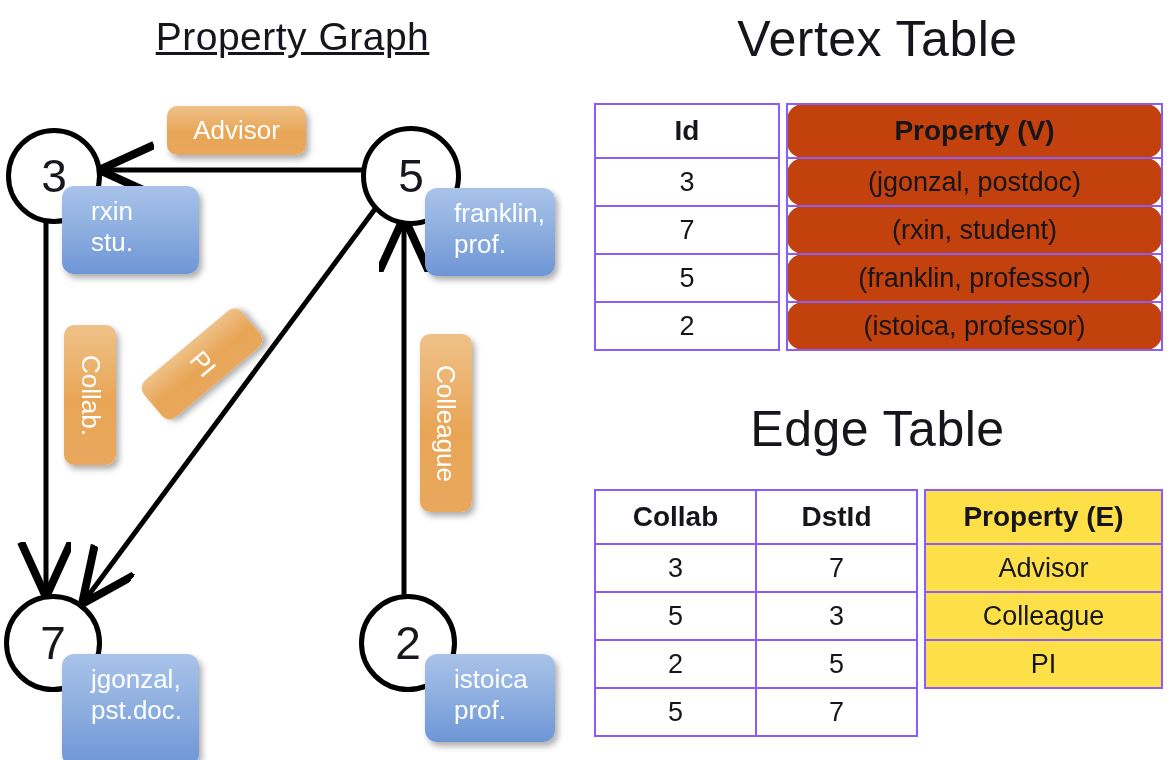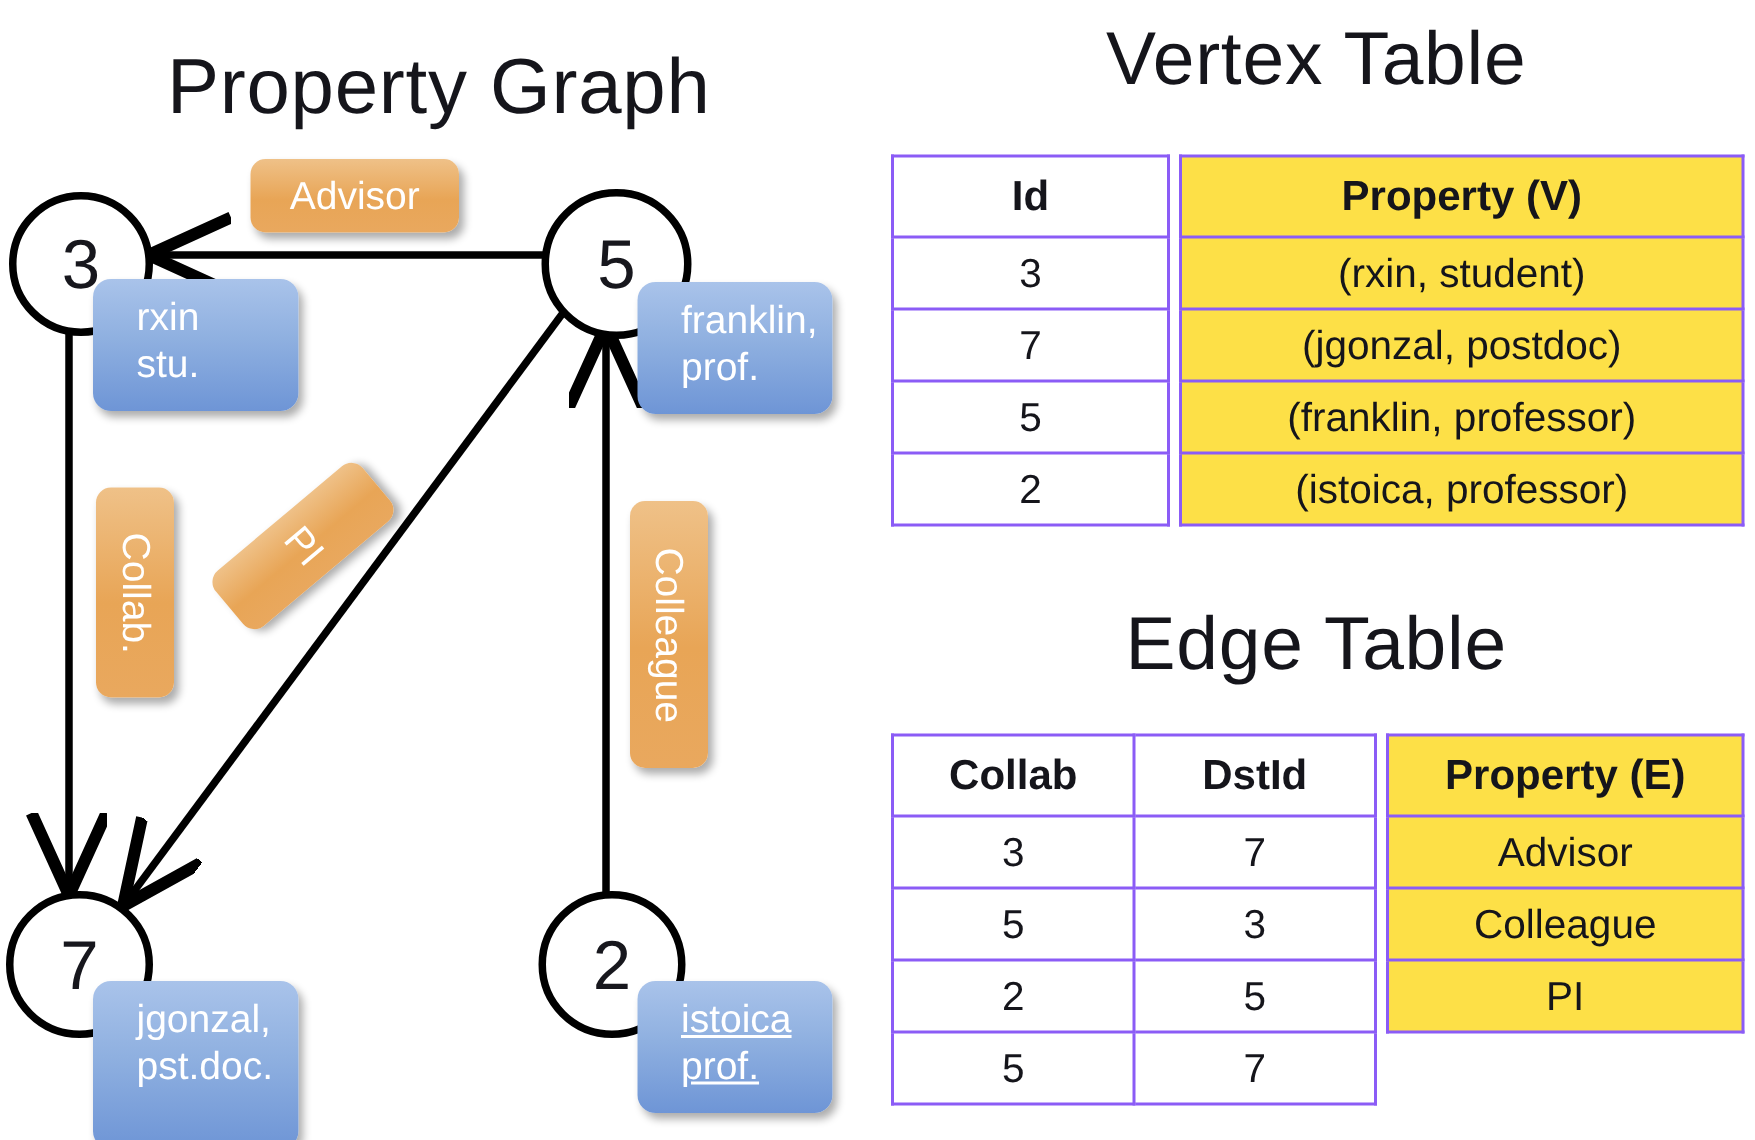--- a/index.html
+++ b/index.html
@@ -3,21 +3,21 @@
 <meta charset="utf-8">
 <style>
   html,body{margin:0;padding:0;background:#ffffff;}
   body{width:1170px;height:760px;position:relative;overflow:hidden;
        font-family:"Liberation Sans",sans-serif;color:#1a1a1a;}
 
   
   .title{position:absolute;text-align:center;font-weight:400;
          font-family:"Liberation Sans",sans-serif;
          color:#15151b;letter-spacing:.5px;white-space:nowrap;}
-  #t-graph{left:0;top:28px;width:585px;font-size:52px;}
+  #t-graph{left:0;top:15px;width:585px;font-size:39px;text-decoration:underline;}
   #t-vertex{left:585px;top:10px;width:585px;font-size:50px;}
   #t-edge{left:585px;top:400px;width:585px;font-size:50px;}
 
   
   #graph{position:absolute;left:0;top:0;width:585px;height:760px;}
   #graph svg{position:absolute;left:0;top:0;}
 
   .node{position:absolute;border:5px solid #000;border-radius:50%;
         background:#fff;display:flex;align-items:center;justify-content:center;
         font-size:46px;font-family:"Liberation Sans",sans-serif;color:#17171d;}
@@ -36,21 +36,21 @@
   .ebox.oran{background:linear-gradient(180deg,#efc188 0%,#e8a556 55%,#e9a85e 100%);}
   .ebox.vert span{display:block;transform:rotate(90deg);white-space:nowrap;}
   .ebox.tilt{transform:rotate(-40deg);}
 
   
   .tbl{position:absolute;border-collapse:collapse;
        font-family:"Liberation Sans",sans-serif;}
   .tbl td,.tbl th{border:2px solid #8b5cf6;text-align:center;
        font-size:27px;font-weight:400;color:#15151b;padding:0;height:46px;}
   .tbl th{font-weight:700;font-size:28px;height:52px;}
-  .blue td,.blue th{background:#fde047;}
+  .blue td,.blue th{background:#c2410c;border-radius:16px;}
   .tan  td,.tan  th{background:#fde047;}
 </style>
 </head>
 <body>
 
 <div class="title" id="t-graph">Property Graph</div>
 <div class="title" id="t-vertex">Vertex Table</div>
 <div class="title" id="t-edge">Edge Table</div>
 
 <div id="graph">
@@ -89,21 +89,21 @@
     <div>stu.</div>
   </div>
   <div class="vbox" style="left:425px;top:188px;width:130px;height:88px;">
     <div>franklin,</div>
     <div>prof.</div>
   </div>
   <div class="vbox" style="left:62px;top:654px;width:137px;height:112px;">
     <div>jgonzal,</div>
     <div>pst.doc.</div>
   </div>
-  <div class="vbox" style="left:425px;top:654px;width:130px;height:88px;text-decoration:underline;">
+  <div class="vbox" style="left:425px;top:654px;width:130px;height:88px;">
     <div>istoica</div>
     <div>prof.</div>
   </div>
 
   <div class="ebox oran" style="left:167px;top:106px;width:139px;height:49px;">
     <span>Advisor</span>
   </div>
 
   <div class="ebox oran vert" style="left:64px;top:325px;width:52px;height:140px;">
     <span>Collab.</span>
@@ -141,24 +141,24 @@
 </table>
 
 <table class="tbl blue" style="left:786px;top:103px;width:377px;">
   <thead>
     <tr>
       <th>Property (V)</th>
     </tr>
   </thead>
   <tbody>
     <tr>
+        <td>(jgonzal, postdoc)</td>
+      </tr>
+    <tr>
         <td>(rxin, student)</td>
-      </tr>
-    <tr>
-        <td>(jgonzal, postdoc)</td>
       </tr>
     <tr>
         <td>(franklin, professor)</td>
       </tr>
     <tr>
         <td>(istoica, professor)</td>
       </tr>
   </tbody>
 </table>
 

